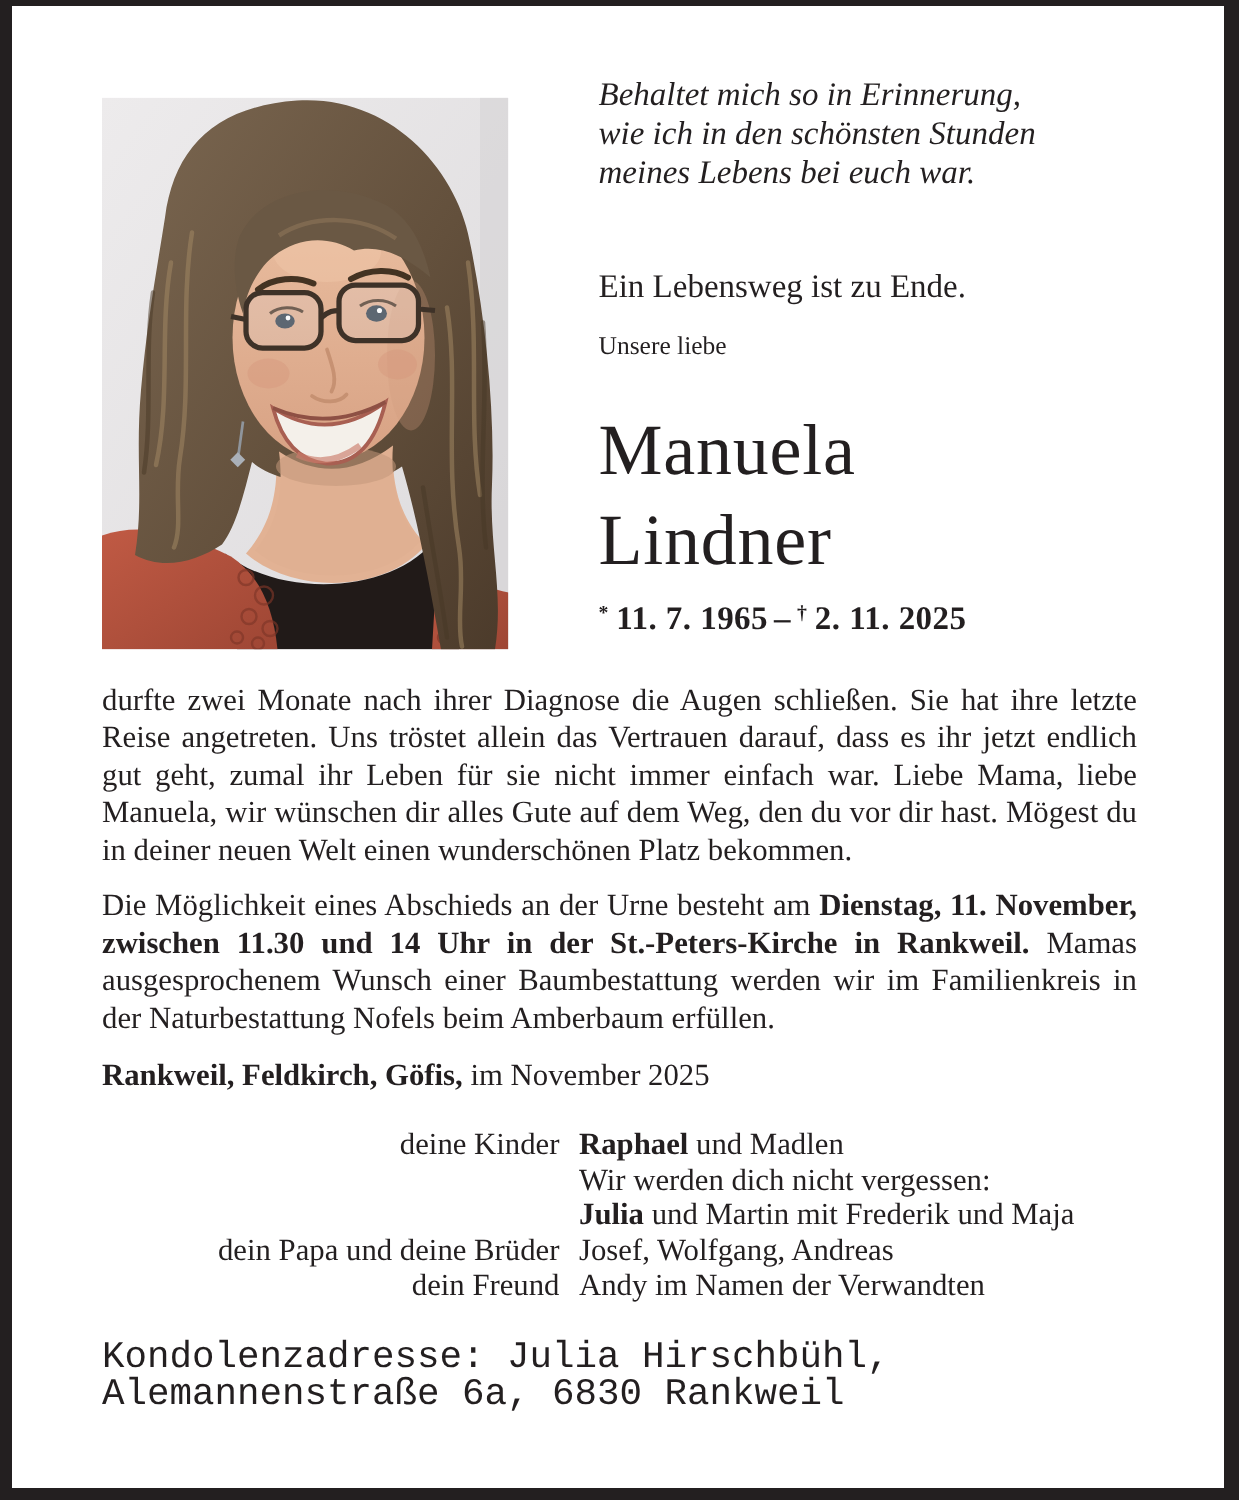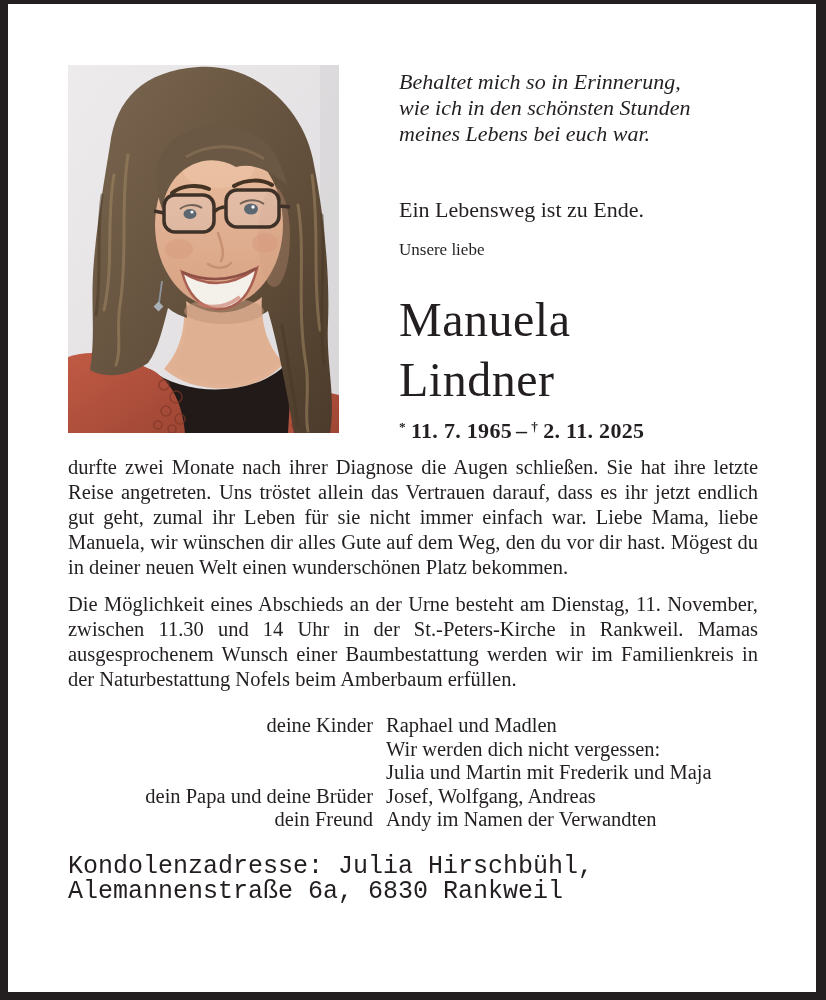--- a/index.html
+++ b/index.html
@@ -9,42 +9,42 @@
     font-family:"Liberation Serif","DejaVu Serif",serif;
     color:#231f20;
   }
   .card{
     position:absolute;left:8px;top:4px;right:10px;bottom:8px;
     background:#ffffff;overflow:hidden;
   }
   .top-section{position:relative;height:451px;}
   .photo-wrap{position:absolute;left:60px;top:61px;width:271px;height:368px;overflow:hidden;}
   .photo-wrap svg{display:block;}
-  .right-col{position:absolute;left:391px;top:65px;width:372px;}
+  .right-col{position:absolute;left:391px;top:46px;width:372px;}
   .quote{font-size:22px;line-height:26px;font-style:italic;margin:0;}
   .intro1{font-size:22px;line-height:28px;margin:49px 0 4px 0;}
   .intro2{font-size:17px;line-height:28px;margin:12px 0 0 0;}
   .deceased-name{font-size:48px;line-height:60px;font-weight:normal;letter-spacing:0.5px;margin:26px 0 0 0;}
   .dates{font-size:22px;font-weight:bold;margin:8px 0 0 0;letter-spacing:0.3px;}
   .dates .sym{font-size:0.60em;vertical-align:0.5em;}
   .dates .sep{margin:0 4px;}
   .dates .birth{margin-left:5px;}
   .dates .death{margin-left:5px;}
   .body-text{
     margin:0 58px 0 60px;text-align:justify;
     font-size:20.5px;line-height:25px;
   }
   .p2{margin-top:12px;}
   .dateline{margin:13px 58px 0 60px;font-size:20.5px;line-height:25px;}
   .farewell{margin:22px 40px 0 60px;font-size:20.5px;line-height:23.5px;}
   .farewell-row{display:flex;}
   .farewell-role{width:305px;flex:none;text-align:right;}
   .farewell-names{margin-left:13px;white-space:nowrap;}
   .condolence{margin:22px 58px 0 60px;font-size:25px;line-height:25px;font-family:Liberation Mono, monospace;}
-  strong{font-weight:normal;}
+  strong{font-weight:bold;}
 </style>
 </head>
 <body>
 
 <div class="card">
 
   <div class="top-section">
 
     <div class="photo-wrap">
       <svg width="271" height="368" viewBox="0 0 271 368">
@@ -171,20 +171,21 @@
       <span>Lindner</span></h1>
 
       <p class="dates"><span class="sym">*</span><span class="birth">11. 7. 1965</span><span class="sep">–</span><span class="sym">†</span><span class="death">2. 11. 2025</span></p>
     </div>
   </div>
 
   <p class="body-text p1">durfte zwei Monate nach ihrer Diagnose die Augen schließen. Sie hat ihre letzte Reise angetreten. Uns tröstet allein das Vertrauen darauf, dass es ihr jetzt endlich gut geht, zumal ihr Leben für sie nicht immer einfach war. Liebe Mama, liebe Manuela, wir wünschen dir alles Gute auf dem Weg, den du vor dir hast. Mögest du in deiner neuen Welt einen wunderschönen Platz bekommen.</p>
 
   <p class="body-text p2"><span>Die Möglichkeit eines Abschieds an der Urne besteht am </span><strong>Dienstag, 11. November, zwischen 11.30 und 14 Uhr in der St.-Peters-Kirche in Rankweil.</strong><span> Mamas ausgesprochenem Wunsch einer Baumbestattung werden wir im Familienkreis in der Naturbestattung Nofels beim Amberbaum erfüllen.</span></p>
 
+  <p class="dateline"><strong>Rankweil, Feldkirch, Göfis,</strong><span> im November 2025</span></p>
 
   <div class="farewell">
     <div class="farewell-row">
       <div class="farewell-role">deine Kinder</div>
       <div class="farewell-names"><strong>Raphael</strong><span> und Madlen</span></div>
     </div>
     <div class="farewell-row">
       <div class="farewell-role"></div>
       <div class="farewell-names">Wir werden dich nicht vergessen:</div>
     </div>

